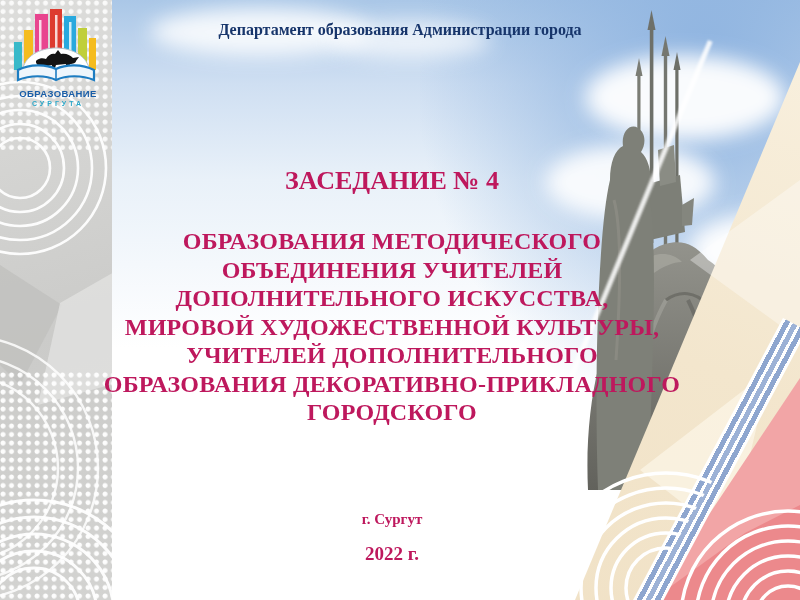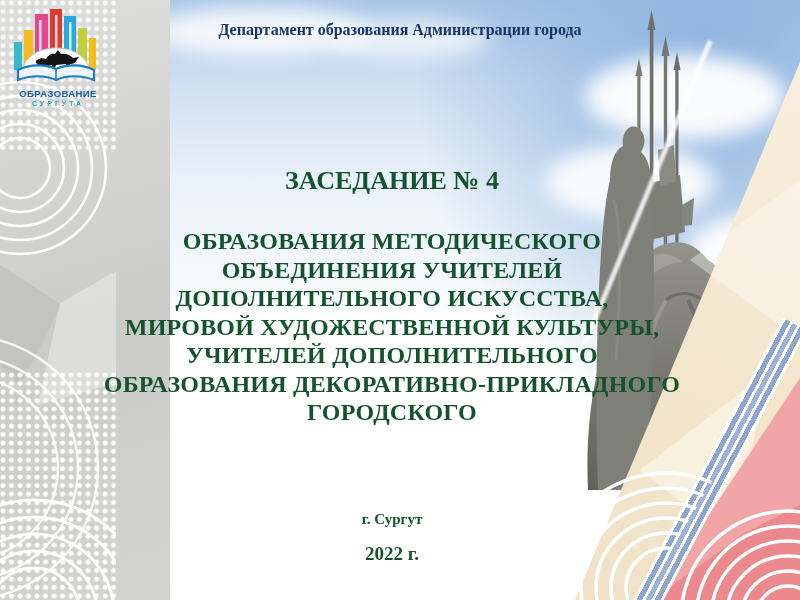--- a/index.html
+++ b/index.html
@@ -27,38 +27,38 @@
          clip-path:polygon(800px 378px,800px 600px,652px 600px);background:#f2a5a6;}
   .pink-deep{position:absolute;inset:0;z-index:4;
          clip-path:polygon(800px 505px,800px 600px,652px 600px,745px 533px);background:#ec898c;}
   .stripe-band{position:absolute;left:783px;top:318px;width:27px;height:440px;z-index:5;
          transform:rotate(28deg);transform-origin:top left;
          background:linear-gradient(90deg,
             #ffffff 0 3px,#8ea6cf 3px 8px,#ffffff 8px 11px,
             #9db2d6 11px 16px,#ffffff 16px 19px,#8ea6cf 19px 24px,#ffffff 24px 27px);}
   .corner-arcs{position:absolute;left:560px;top:380px;z-index:6;pointer-events:none;}
   
-  .left-band{position:absolute;left:0;top:0;width:128px;height:600px;z-index:7;overflow:hidden;
-         background:linear-gradient(165deg,#dddddb 0%,#cbcbc9 55%,#d3d3d1 100%);padding-left:42px;}
+  .left-band{position:absolute;left:0;top:0;width:112px;height:600px;z-index:7;overflow:hidden;
+         background:linear-gradient(165deg,#dddddb 0%,#cbcbc9 55%,#d3d3d1 100%);}
   .dots{position:absolute;background-image:radial-gradient(circle at 3px 3px,#ffffff 2.1px,rgba(255,255,255,0) 2.9px);
          background-size:8.5px 8.5px;}
   .dots-top{left:0;top:0;width:116px;height:150px;opacity:.85;}
   .dots-bottom{left:0;top:372px;width:116px;height:228px;opacity:.95;}
   .band-facet1{position:absolute;left:0;top:255px;width:116px;height:160px;
          clip-path:polygon(0 10px,62px 50px,20px 130px,0 110px);background:#c0c0be;opacity:.8;}
   .band-facet2{position:absolute;left:0;top:255px;width:116px;height:170px;
          clip-path:polygon(60px 48px,116px 16px,116px 128px,38px 150px);background:#e3e3e1;opacity:.75;}
   
   .logo{position:absolute;left:4px;top:6px;width:108px;z-index:8;text-align:center;}
   .logo-title{font-family:"Liberation Sans",sans-serif;font-weight:bold;font-size:9.5px;
          color:#1a5ea8;letter-spacing:.4px;line-height:11px;}
   .logo-subtitle{font-family:"Liberation Sans",sans-serif;font-weight:bold;font-size:7px;
          color:#2aa7c9;letter-spacing:3px;line-height:9px;}
   
-  .txt{position:absolute;left:0;right:16px;text-align:center;color:#14532d;font-weight:bold;z-index:10;}
+  .txt{position:absolute;left:0;right:16px;text-align:center;color:#be185d;font-weight:bold;z-index:10;}
   .header{top:19px;left:120px;right:120px;font-size:16px;line-height:22.5px;color:#17356b;}
   .title{top:167px;font-size:26px;line-height:28px;}
   .bodytext{top:227px;font-size:24px;line-height:28.5px;letter-spacing:.2px;}
   .footer-city{top:511px;font-size:15px;}
   .footer-year{top:543px;font-size:19px;}
 </style>
 </head>
 <body>
 
 <div class="slide">

